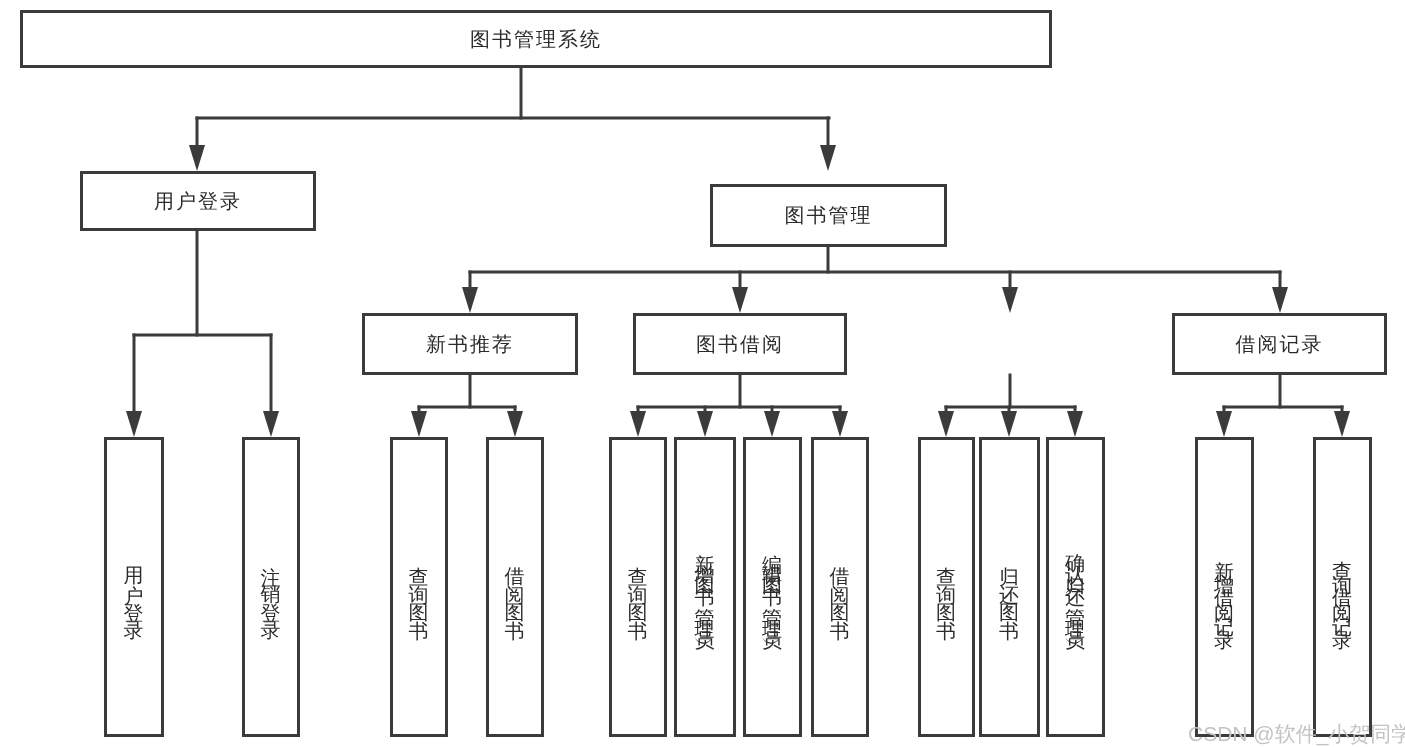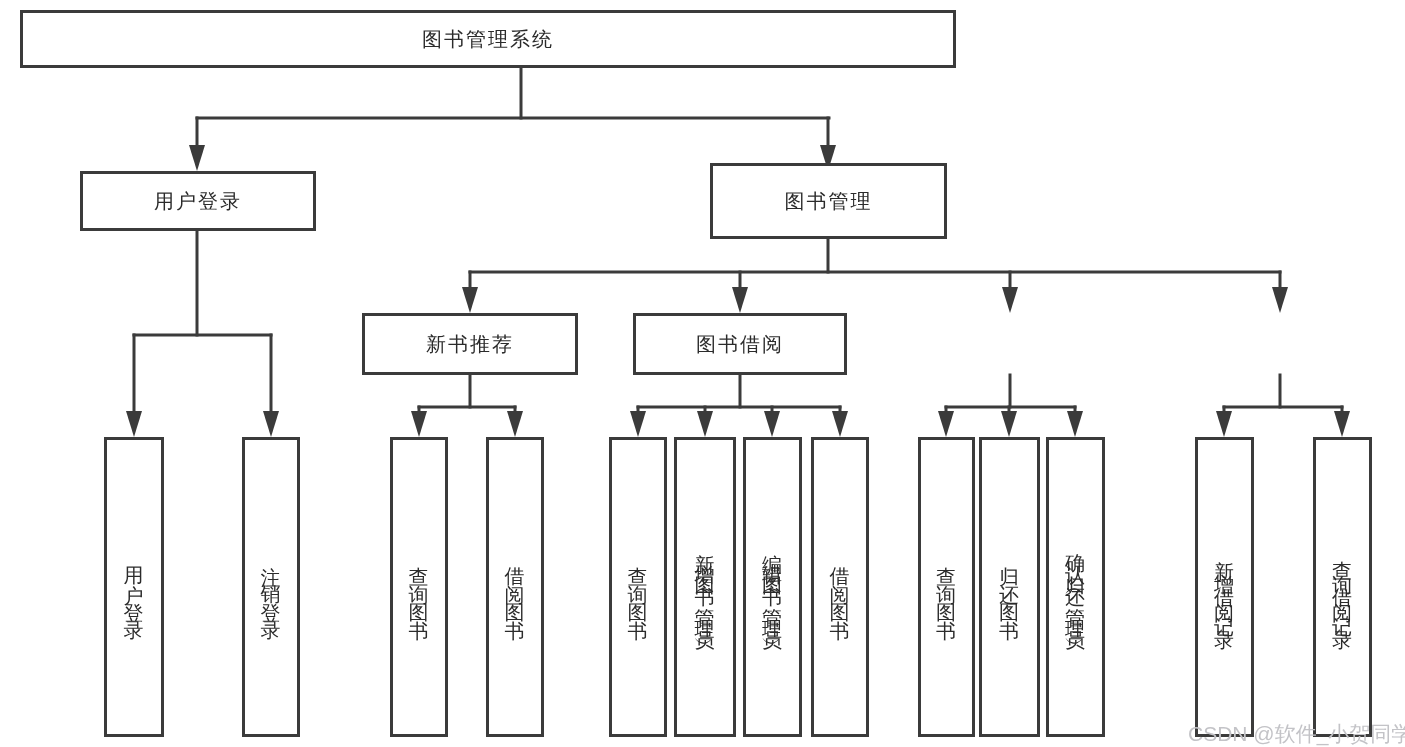--- a/index.html
+++ b/index.html
@@ -110,36 +110,39 @@
     <polygon class="ar" points="1067,411 1083,411 1075,437"></polygon>
 
     <line class="cl" x1="1280" y1="375" x2="1280" y2="407"></line>
     <line class="cl" x1="1224" y1="407" x2="1342" y2="407"></line>
     <line class="cl" x1="1224" y1="407" x2="1224" y2="414"></line>
     <line class="cl" x1="1342" y1="407" x2="1342" y2="414"></line>
     <polygon class="ar" points="1216,411 1232,411 1224,437"></polygon>
     <polygon class="ar" points="1334,411 1350,411 1342,437"></polygon>
   </svg>
 
-  <div class="box" style="left:20px; top:10px; width:936px; height:58px;">
+  <div class="box" style="left:20px; top:10px; width:1032px; height:58px;">
     <span class="hlabel">图书管理系统</span>
   </div>
 
   <div class="box" style="left:80px; top:171px; width:236px; height:60px;">
     <span class="hlabel">用户登录</span>
   </div>
-  <div class="box" style="left:710px; top:163px; width:237px; height:76px;">
+  <div class="box" style="left:710px; top:184px; width:237px; height:63px;">
     <span class="hlabel">图书管理</span>
   </div>
 
   <div class="box" style="left:362px; top:313px; width:216px; height:62px;">
     <span class="hlabel">新书推荐</span>
   </div>
   <div class="box" style="left:633px; top:313px; width:214px; height:62px;">
     <span class="hlabel">图书借阅</span>
+  </div>
+  <div class="box" style="left:1172px; top:313px; width:215px; height:62px;">
+    <span class="hlabel">借阅记录</span>
   </div>
 
   <div class="box" style="left:104px; top:437px; width:60px; height:300px;">
     <span class="vlabel len4">用户登录</span>
   </div>
   <div class="box" style="left:242px; top:437px; width:58px; height:300px;">
     <span class="vlabel len4">注销登录</span>
   </div>
   <div class="box" style="left:390px; top:437px; width:58px; height:300px;">
     <span class="vlabel len4">查询图书</span>

